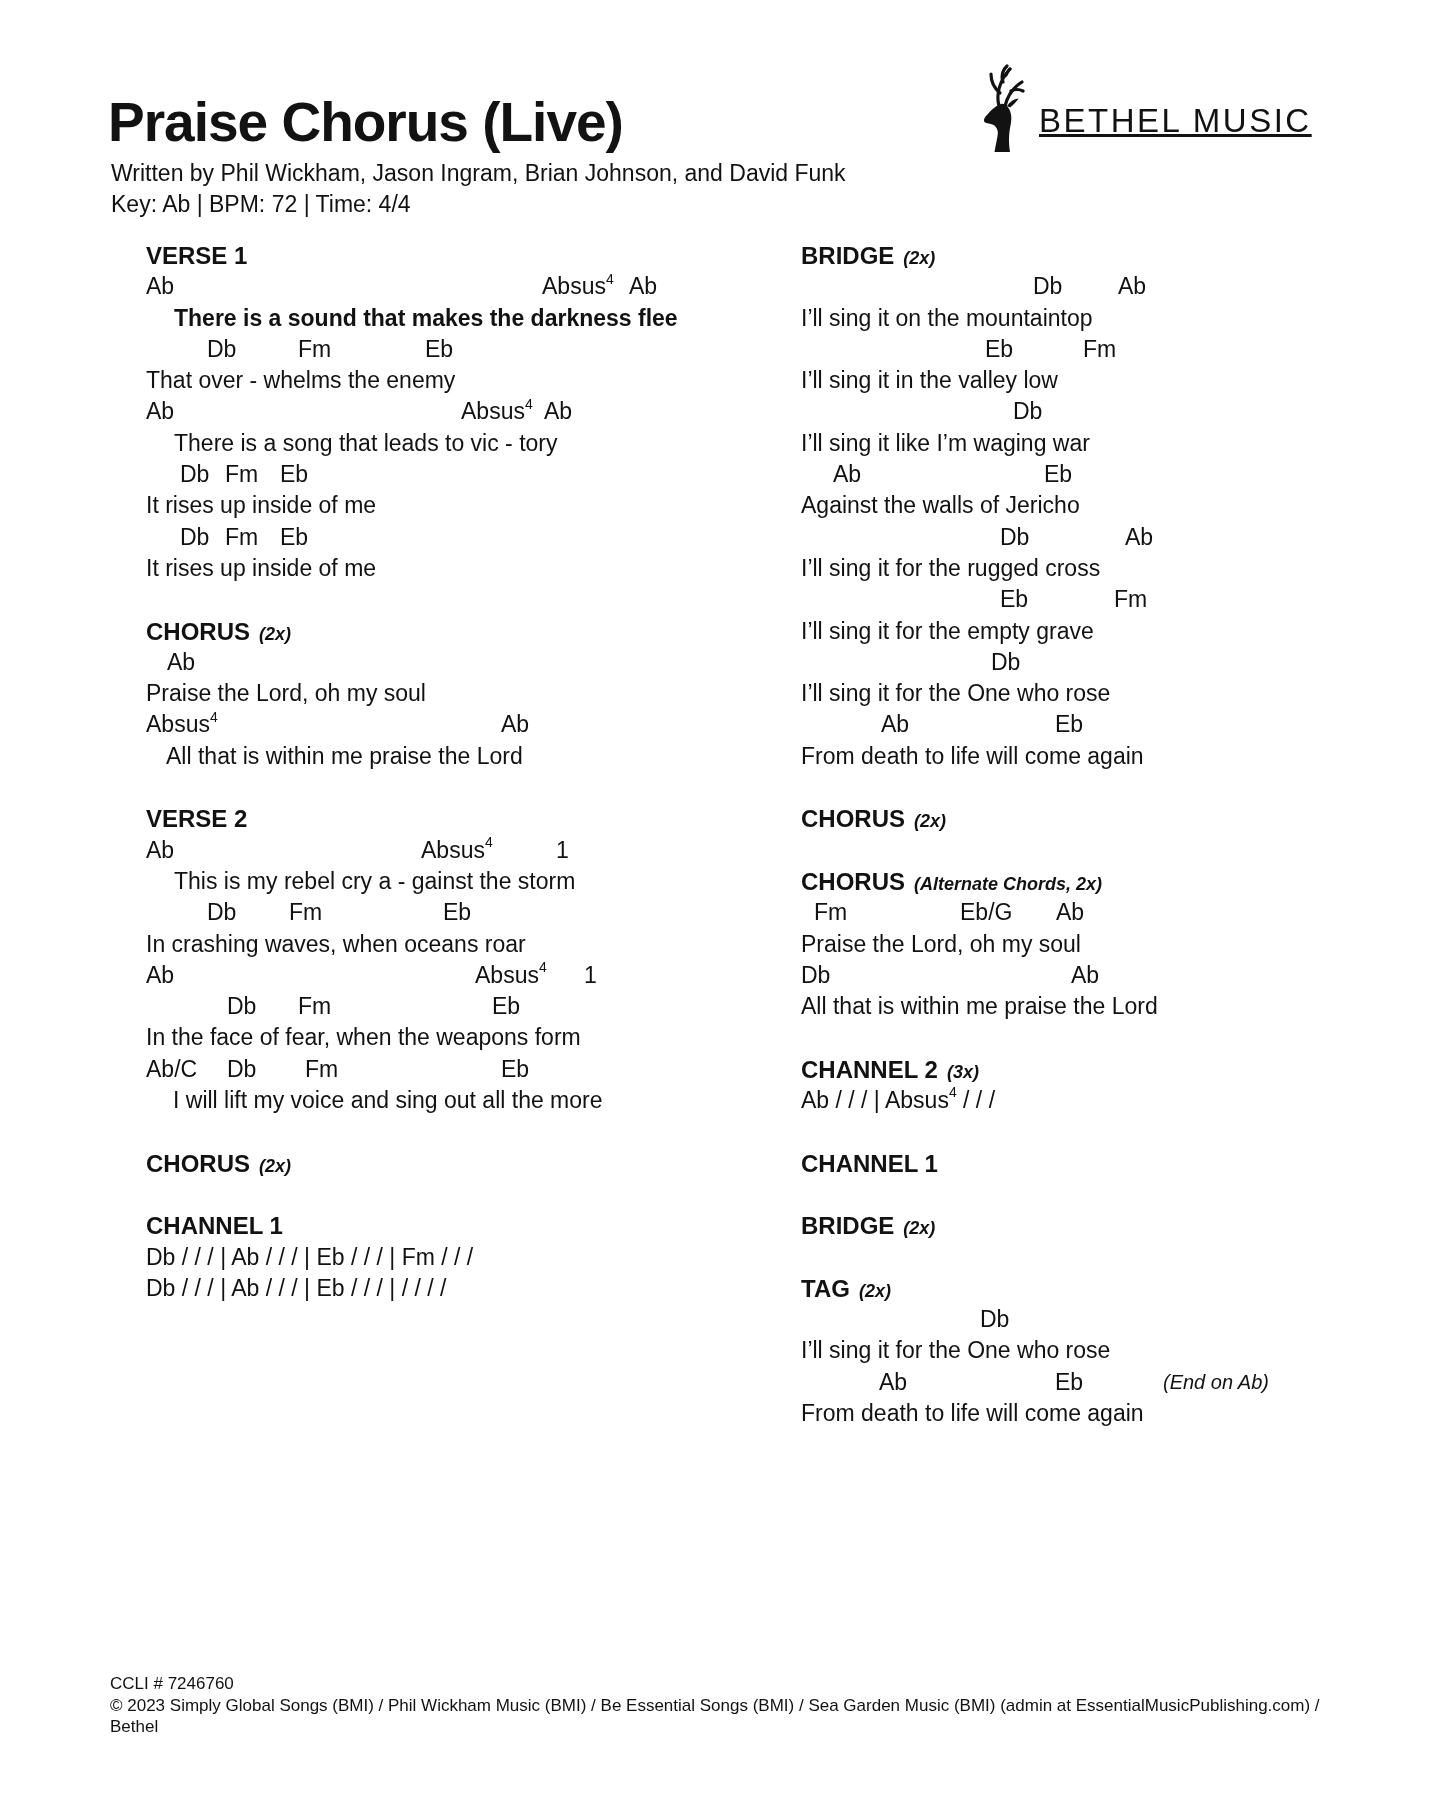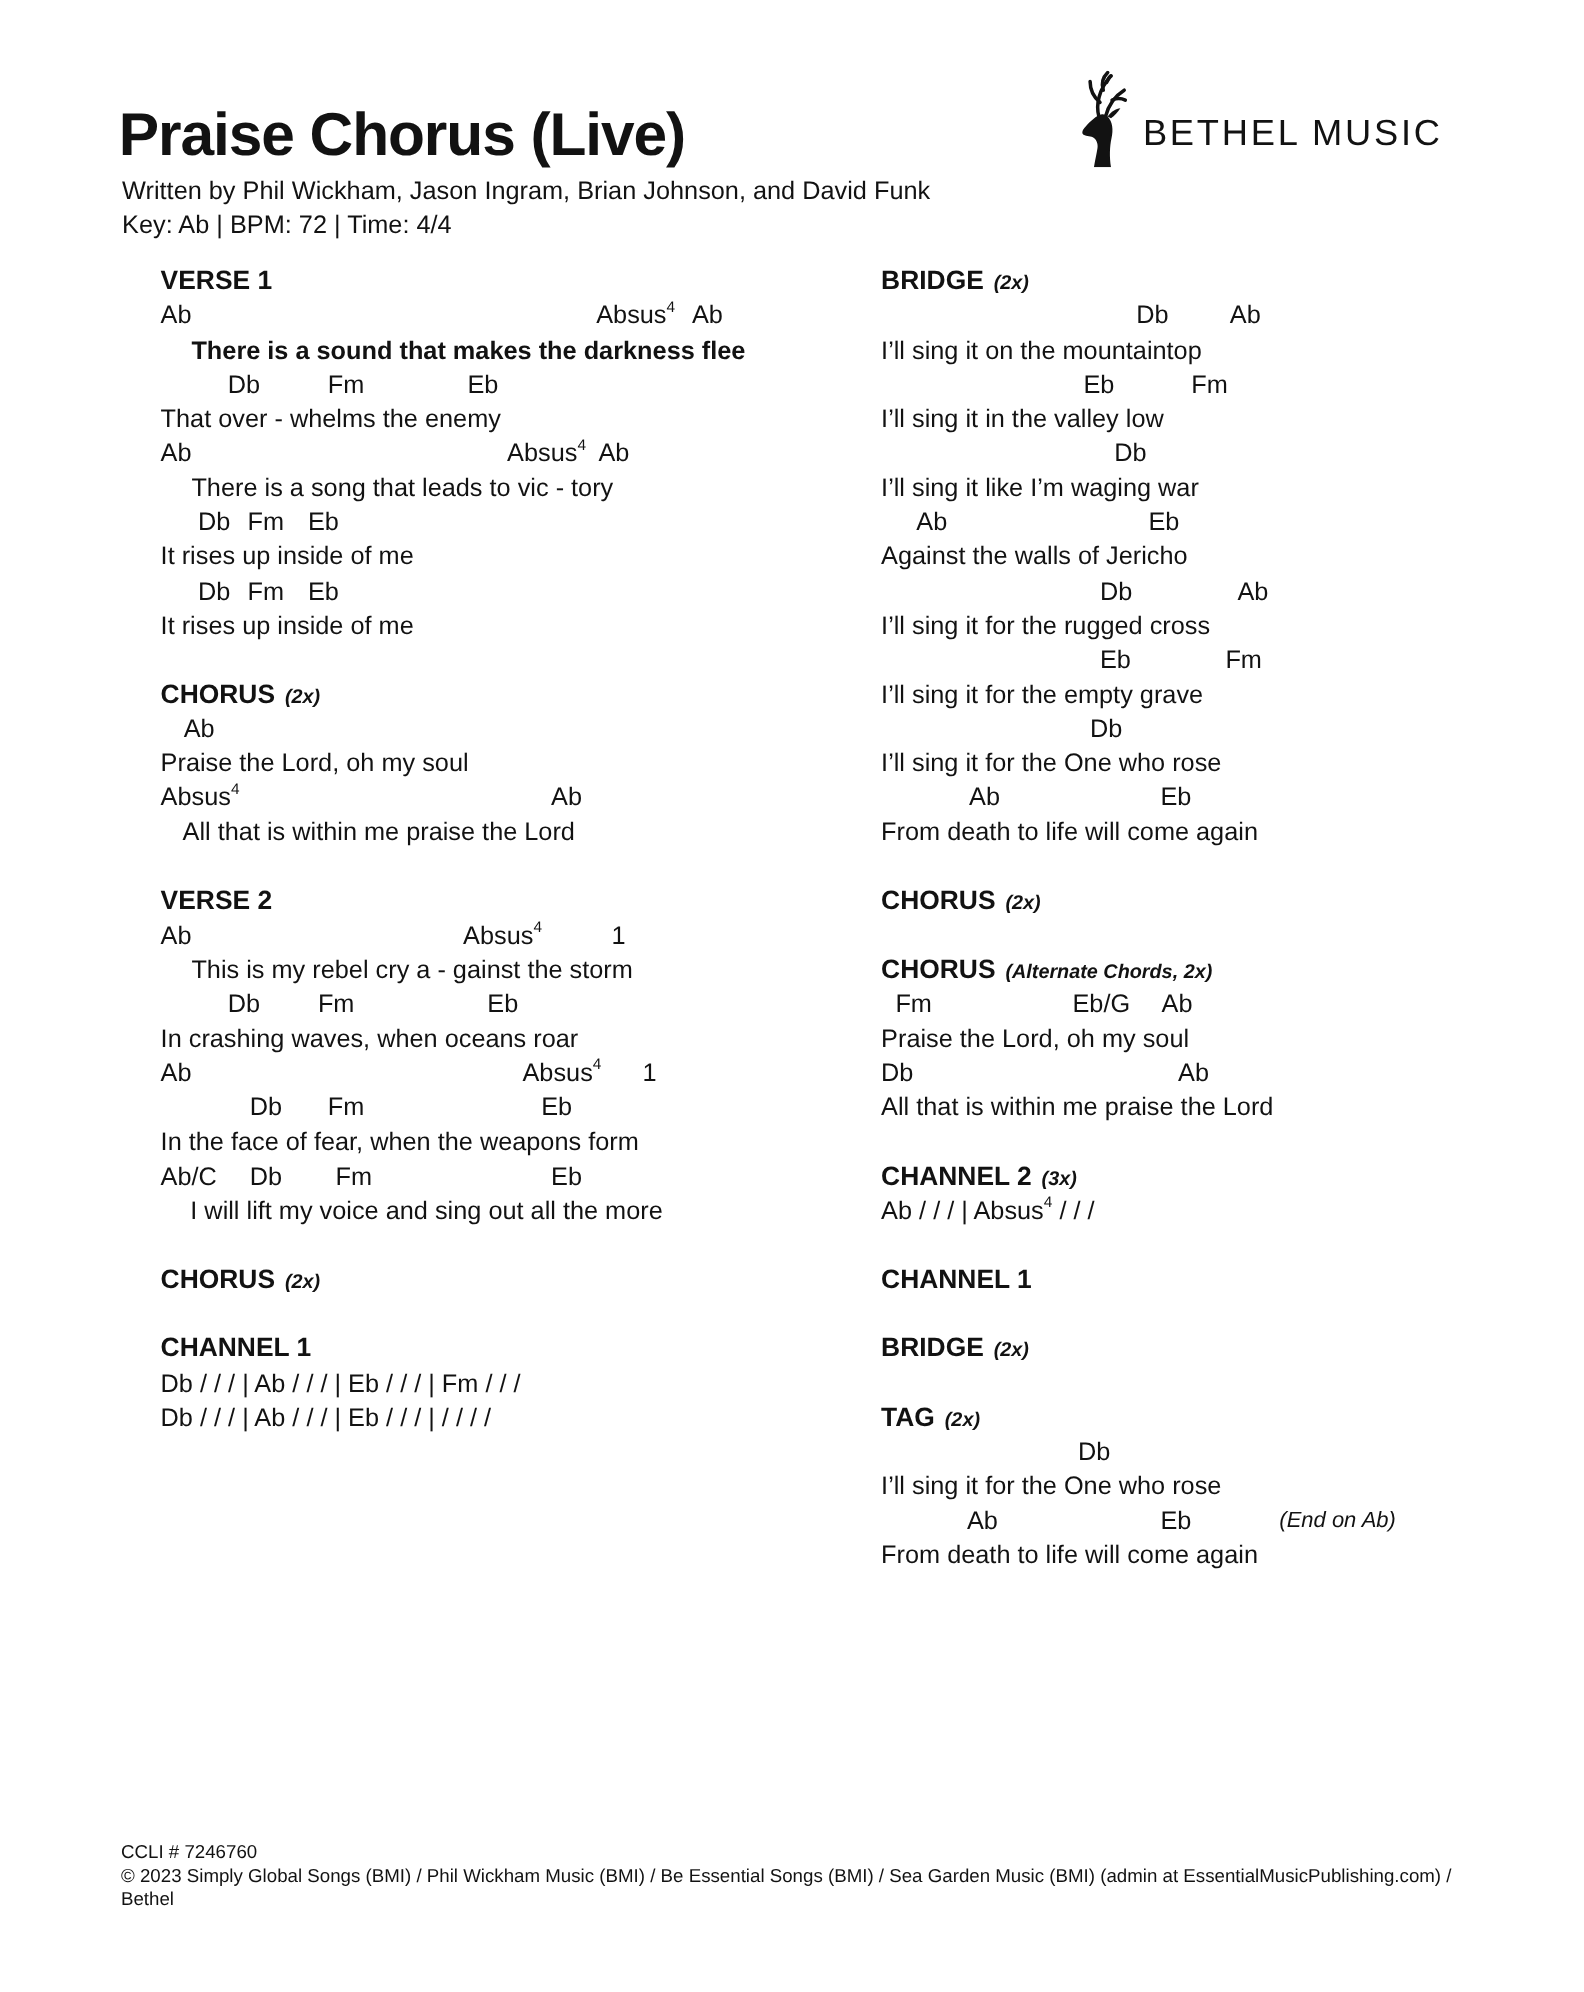--- a/index.html
+++ b/index.html
@@ -1,20 +1,20 @@
 <!DOCTYPE html>
 <html><head>
 <meta charset="utf-8">
 <style>
   html,body{margin:0;padding:0;background:#ffffff;}
   .page{position:relative;width:1440px;height:1811px;background:#ffffff;overflow:hidden;
         font-family:"Liberation Sans", sans-serif;color:#121212;}
   .title{position:absolute;left:108px;top:95px;font-size:55px;font-weight:bold;letter-spacing:-1px;line-height:1;}
   .headinfo{position:absolute;left:111px;top:158px;font-size:23px;line-height:31px;}
-  .logo{position:absolute;left:980px;top:64px;display:flex;align-items:flex-start;}
+  .logo{position:absolute;left:980px;top:64px;display:flex;align-items:flex-start;text-decoration:underline;}
   .logo svg{width:46px;height:88px;display:block;}
   .brand{font-size:33px;letter-spacing:2.5px;margin-left:13px;margin-top:38px;white-space:nowrap;}
   .col{position:absolute;top:240px;}
   .col-left{left:111px;width:620px;}
   .col-right{left:766px;width:640px;}
   .section{margin-bottom:31.3px;margin-left:35px;}
   .sec-h{height:31.3px;line-height:31.3px;font-size:24px;font-weight:bold;white-space:pre;}
   .sec-h .qual{font-size:18px;margin-left:9px;font-style:italic;}
   .line{position:relative;height:31.3px;line-height:31.3px;font-size:23px;white-space:pre;}
   .chord{position:absolute;top:0;white-space:pre;}
@@ -112,21 +112,21 @@
         <div class="line"><span class="chord" style="left: 190px;">Db</span></div>
         <div class="line">I’ll sing it for the One who rose</div>
         <div class="line"><span class="chord" style="left: 80px;">Ab</span><span class="chord" style="left: 254px;">Eb</span></div>
         <div class="line">From death to life will come again</div>
       </div>
       <div class="section">
         <div class="sec-h"><span>CHORUS</span><span class="qual">(2x)</span></div>
       </div>
       <div class="section">
         <div class="sec-h"><span>CHORUS</span><span class="qual">(Alternate Chords, 2x)</span></div>
-        <div class="line"><span class="chord" style="left: 13px;">Fm</span><span class="chord" style="left: 174px;">Eb/G</span><span class="chord" style="left: 255px;">Ab</span></div>
+        <div class="line"><span class="chord" style="left: 13px;">Fm</span><span class="chord" style="left: 159px;">Eb/G</span><span class="chord" style="left: 255px;">Ab</span></div>
         <div class="line">Praise the Lord, oh my soul</div>
         <div class="line"><span class="chord" style="left: 0px;">Db</span><span class="chord" style="left: 270px;">Ab</span></div>
         <div class="line">All that is within me praise the Lord</div>
       </div>
       <div class="section">
         <div class="sec-h"><span>CHANNEL 2</span><span class="qual">(3x)</span></div>
         <div class="line">Ab / / / | Absus<sup>4</sup> / / /</div>
       </div>
       <div class="section">
         <div class="sec-h"><span>CHANNEL 1</span></div>

